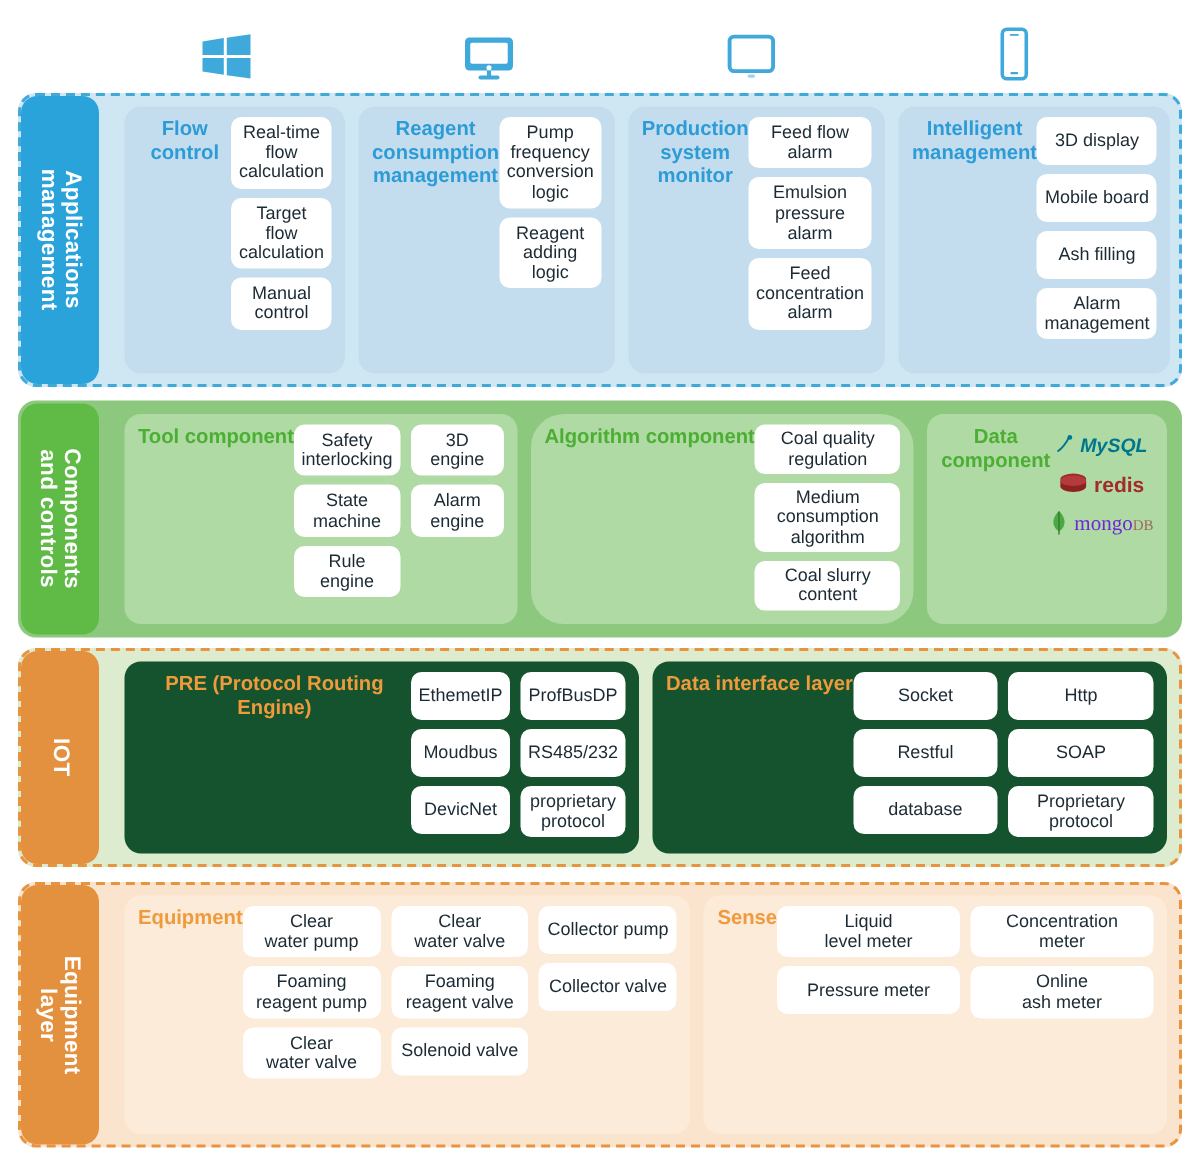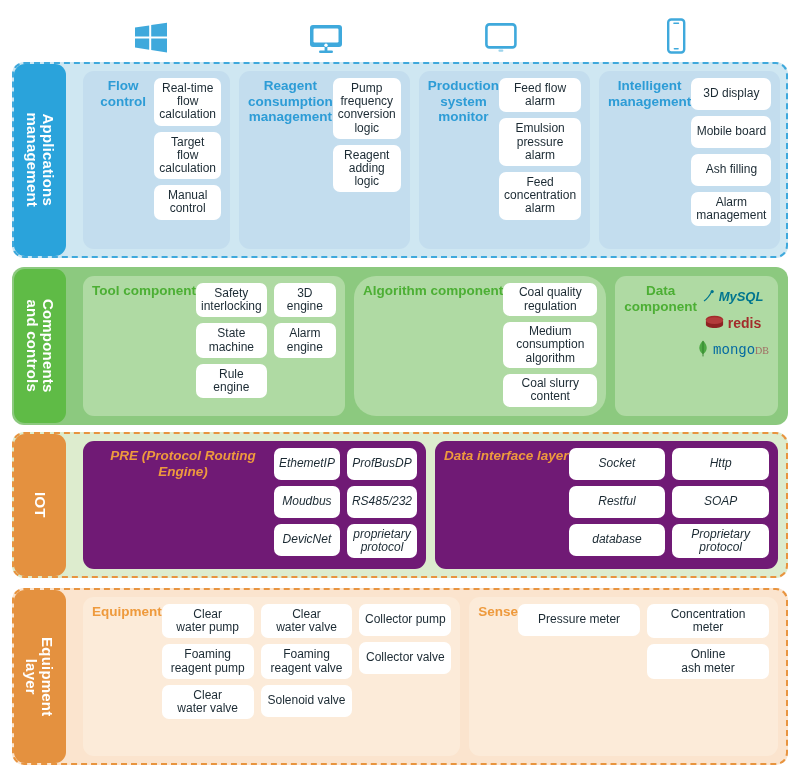--- a/index.html
+++ b/index.html
@@ -104,21 +104,21 @@
   
   #layer-iot { top: 432px; height: 146px; }
   #layer-iot .layer-body {
     background: #DDECCE;
     border: 2px dashed #E8943F;
   }
   #layer-iot .layer-tab {
     top: 2px; height: 142px;
     background: #E4913F;
   }
-  #layer-iot .group { background: #701a75; font-style: italic; }
+  #layer-iot .group { background: #14532d; }
   #layer-iot .group-title { color: #EE9A3D; }
 
   
   #layer-equipment { top: 588px; height: 177px; }
   #layer-equipment .layer-body {
     background: #FBE4CE;
     border: 2px dashed #E8943F;
   }
   #layer-equipment .layer-tab {
     top: 2px; height: 173px;
@@ -145,21 +145,21 @@
 
   
   .logo-stack {
     display: flex; flex-direction: column;
     align-items: center; justify-content: flex-start;
     gap: 7px; padding-top: 4px; flex: 1;
   }
   .logo-row { display: flex; align-items: center; gap: 4px; height: 19px; }
   .logo-mysql-a { color: #00758F; font-weight: bold; font-size: 13px; font-style: italic; }
   .logo-redis   { color: #A32B2B; font-weight: bold; font-size: 14px; }
-  .logo-mongo-a { color: #0369a1; font-family: Liberation Mono, monospace; font-size: 14px; }
+  .logo-mongo-a { color: #6d28d9; font-family: Liberation Serif, serif; font-size: 14px; }
   .logo-mongo-b { color: #A06A62; font-family: "Liberation Serif", serif; font-size: 10px; }
 </style>
 </head>
 <body>
 
 <div id="device-strip">
 
   <div id="slot-windows" class="device-slot">
     <svg width="34" height="32" viewBox="0 0 34 32" aria-hidden="true">
       <path d="M1 5.6 L15.2 3.4 L15.2 14.6 L1 14.6 Z" fill="#3FA9DC"></path>
@@ -405,20 +405,22 @@
           <div class="chip">Collector pump</div>
           <div class="chip">Collector valve</div>
         </div>
       </div>
     </div>
 
     <div id="g-sense" class="group">
       <div class="group-title">Sense</div>
       <div class="chip-grid">
         <div class="chip-col">
+          <div class="chip">Liquid
+level meter</div>
           <div class="chip">Pressure meter</div>
         </div>
         <div class="chip-col">
           <div class="chip">Concentration
 meter</div>
           <div class="chip">Online
 ash meter</div>
         </div>
       </div>
     </div>

